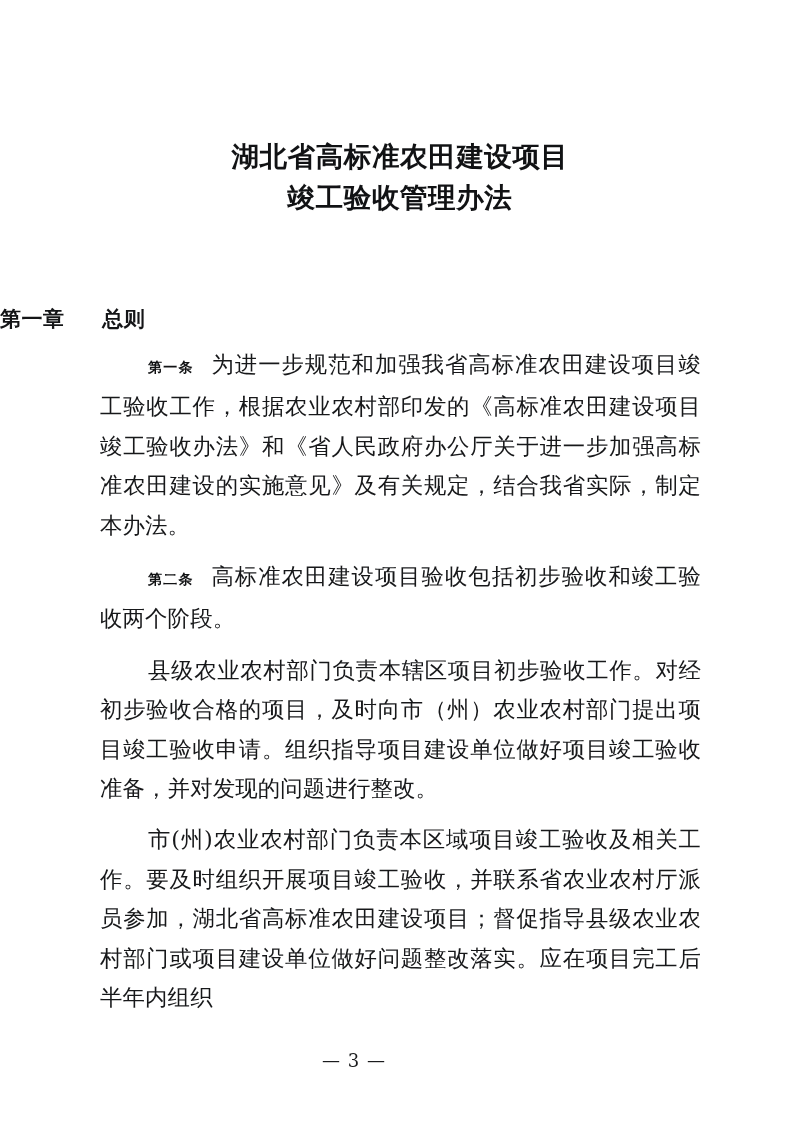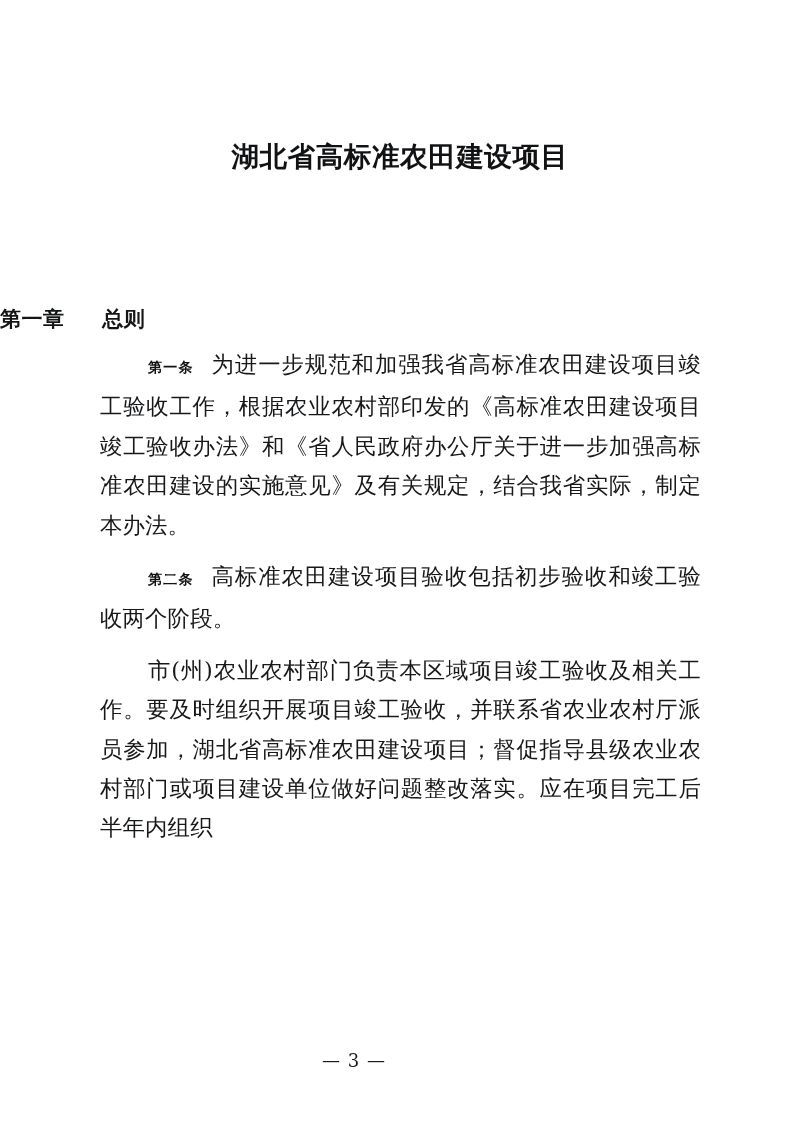--- a/index.html
+++ b/index.html
@@ -122,39 +122,41 @@
     color: #1a1b1d;
   }
 </style>
 </head>
 <body>
 
 <div class="page">
 
   <div class="title-block">
     <div class="doc-title-line">湖北省高标准农田建设项目</div>
+    <div class="doc-title-line">竣工验收管理办法</div>
   </div>
 
   <div class="chapter-heading">
     <span>第一章</span>
     <span class="gap"></span>
     <span>总则</span>
   </div>
 
   <div class="body-column">
 
     <p class="para">
       <span class="art-label">第一条</span><span class="art-gap"></span><span>为进一步规范和加强我省高标准农田建设项目竣工验收工作，根据农业农村部印发的《高标准农田建设项目竣工验收办法》和《省人民政府办公厅关于进一步加强高标准农田建设的实施意见》及有关规定，结合我省实际，制定本办法。</span>
     </p>
 
     <p class="para">
       <span class="art-label">第二条</span><span class="art-gap"></span><span>高标准农田建设项目验收包括初步验收和竣工验收两个阶段。</span>
     </p>
 
 
+    <p class="para">县级农业农村部门负责本辖区项目初步验收工作。对经初步验收合格的项目，及时向市（州）农业农村部门提出项目竣工验收申请。组织指导项目建设单位做好项目竣工验收准备，并对发现的问题进行整改。</p>
 
     <p class="para">市(州)农业农村部门负责本区域项目竣工验收及相关工作。要及时组织开展项目竣工验收，并联系省农业农村厅派员参加，湖北省高标准农田建设项目；督促指导县级农业农村部门或项目建设单位做好问题整改落实。应在项目完工后半年内组织</p>
 
   </div>
 
   <div class="page-footer">
     <span class="page-number">— 3 —</span>
   </div>
 
 </div>

